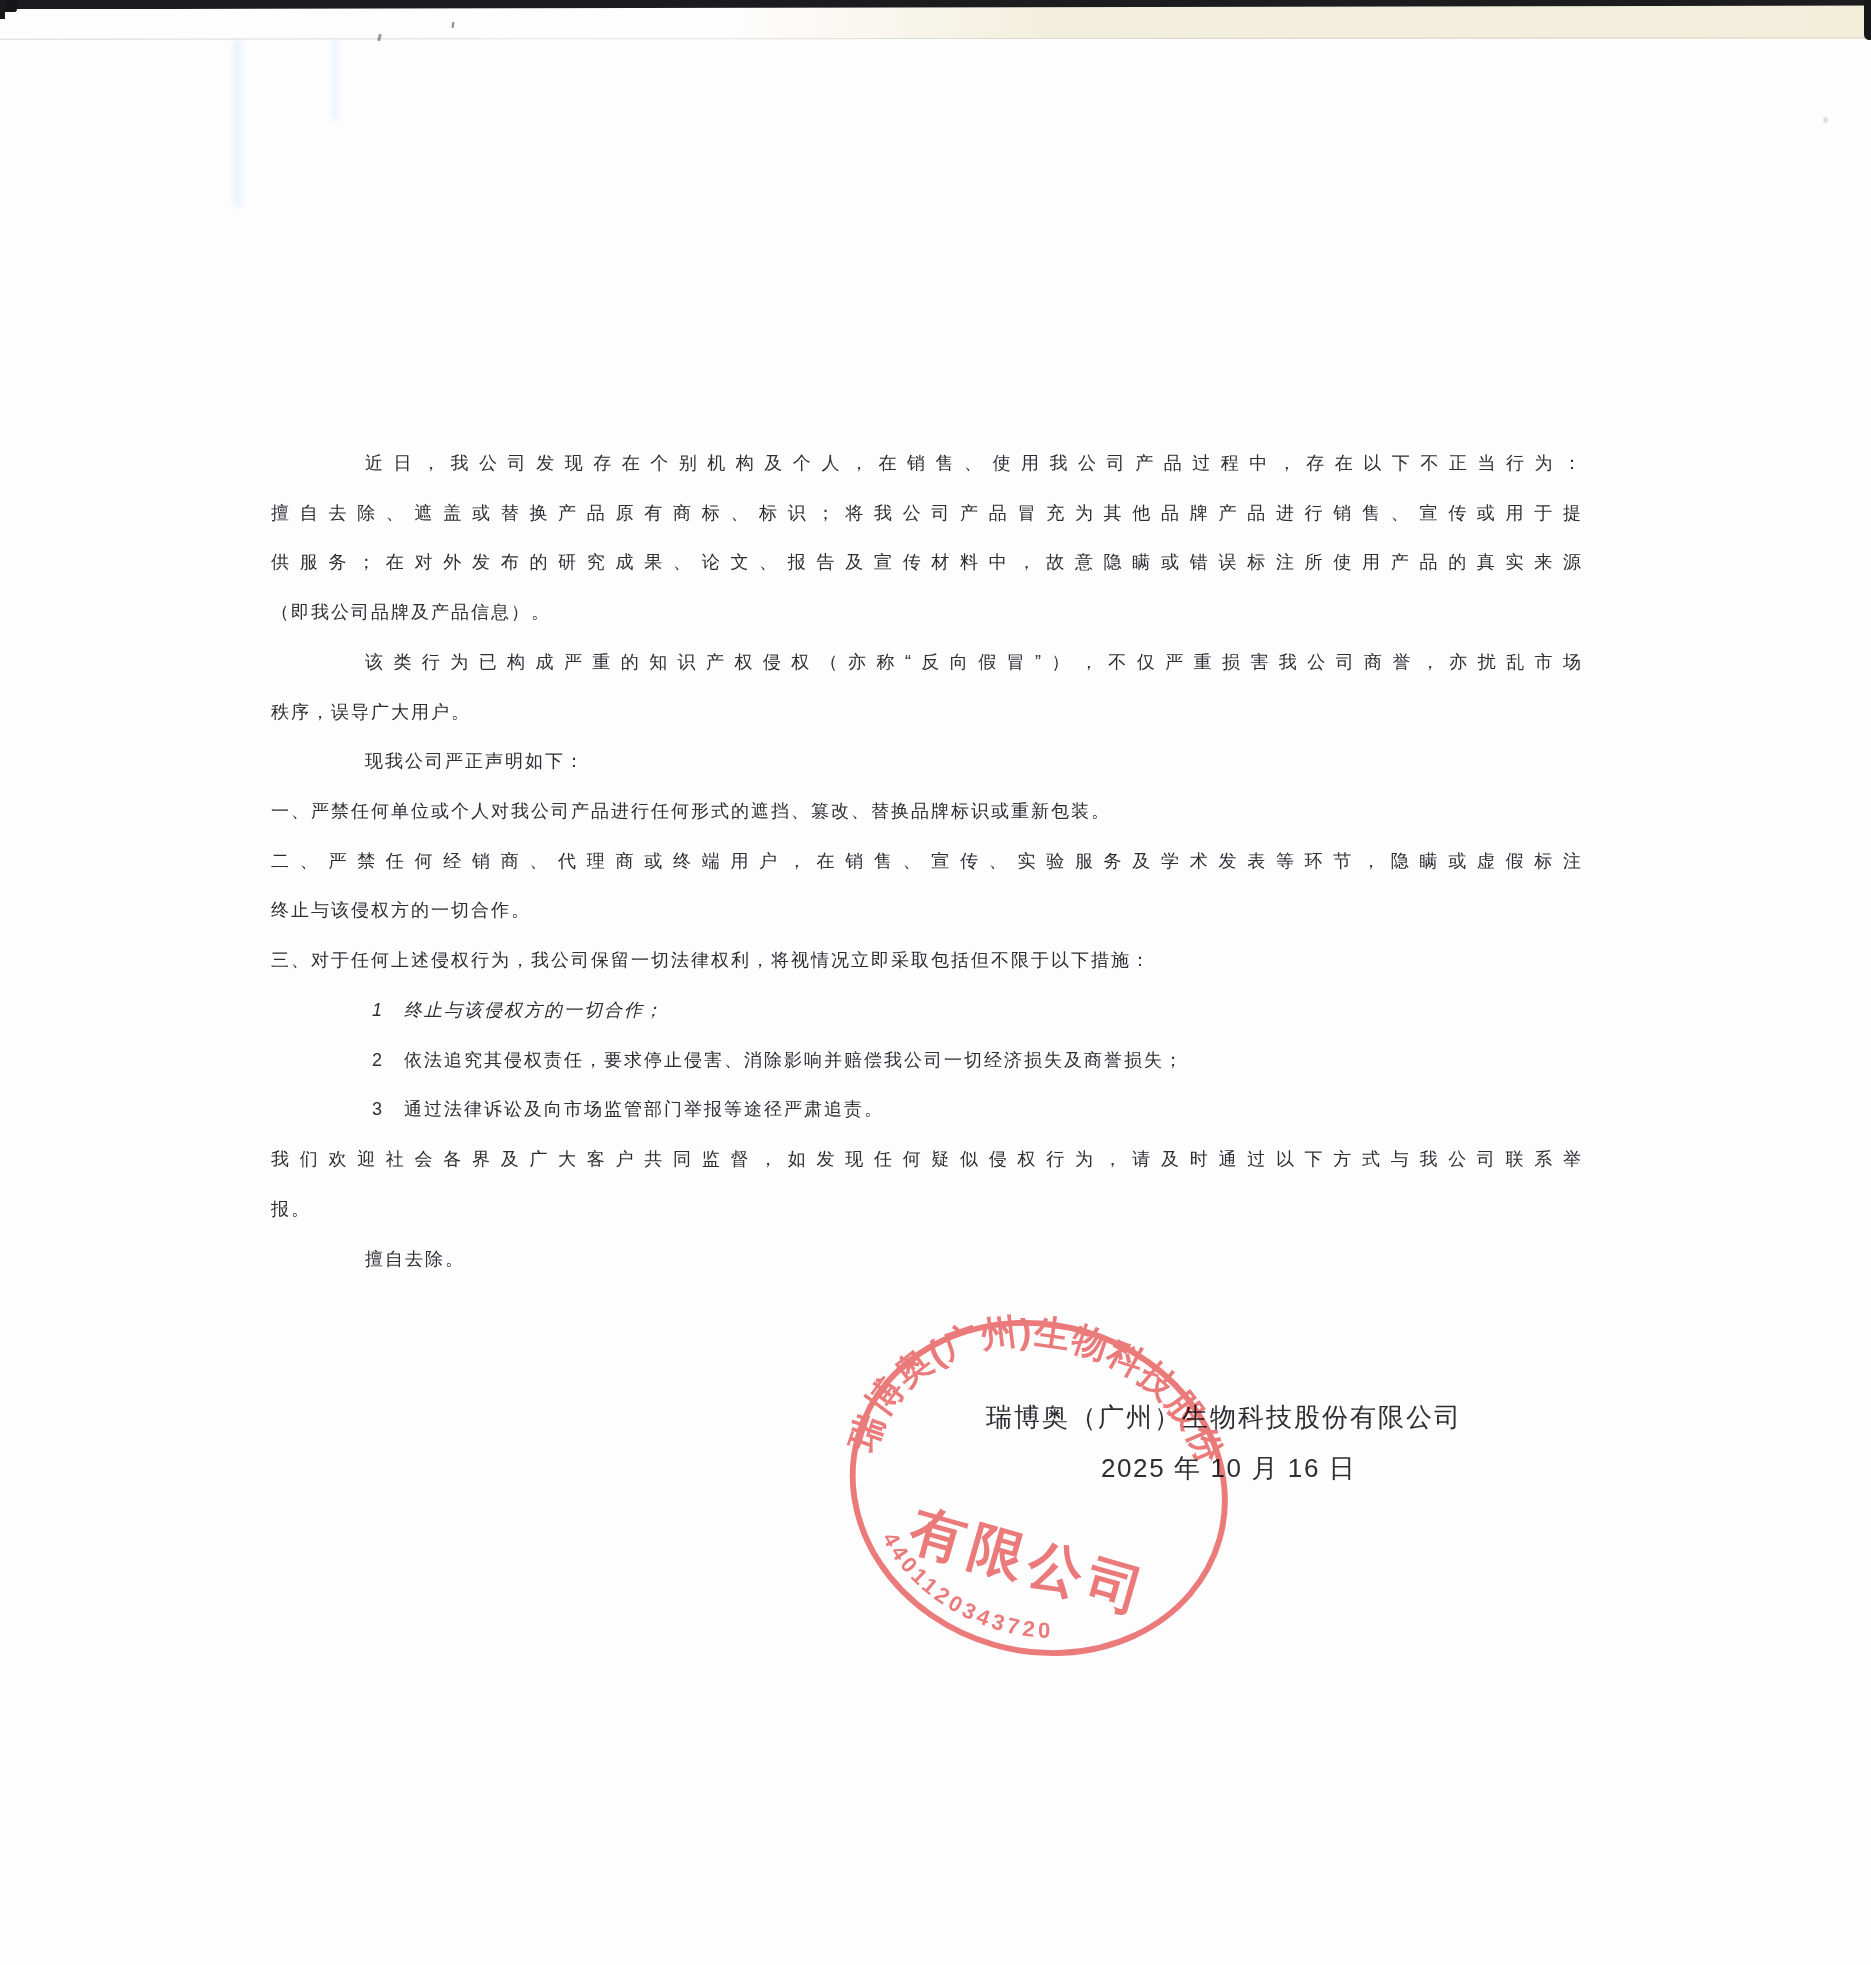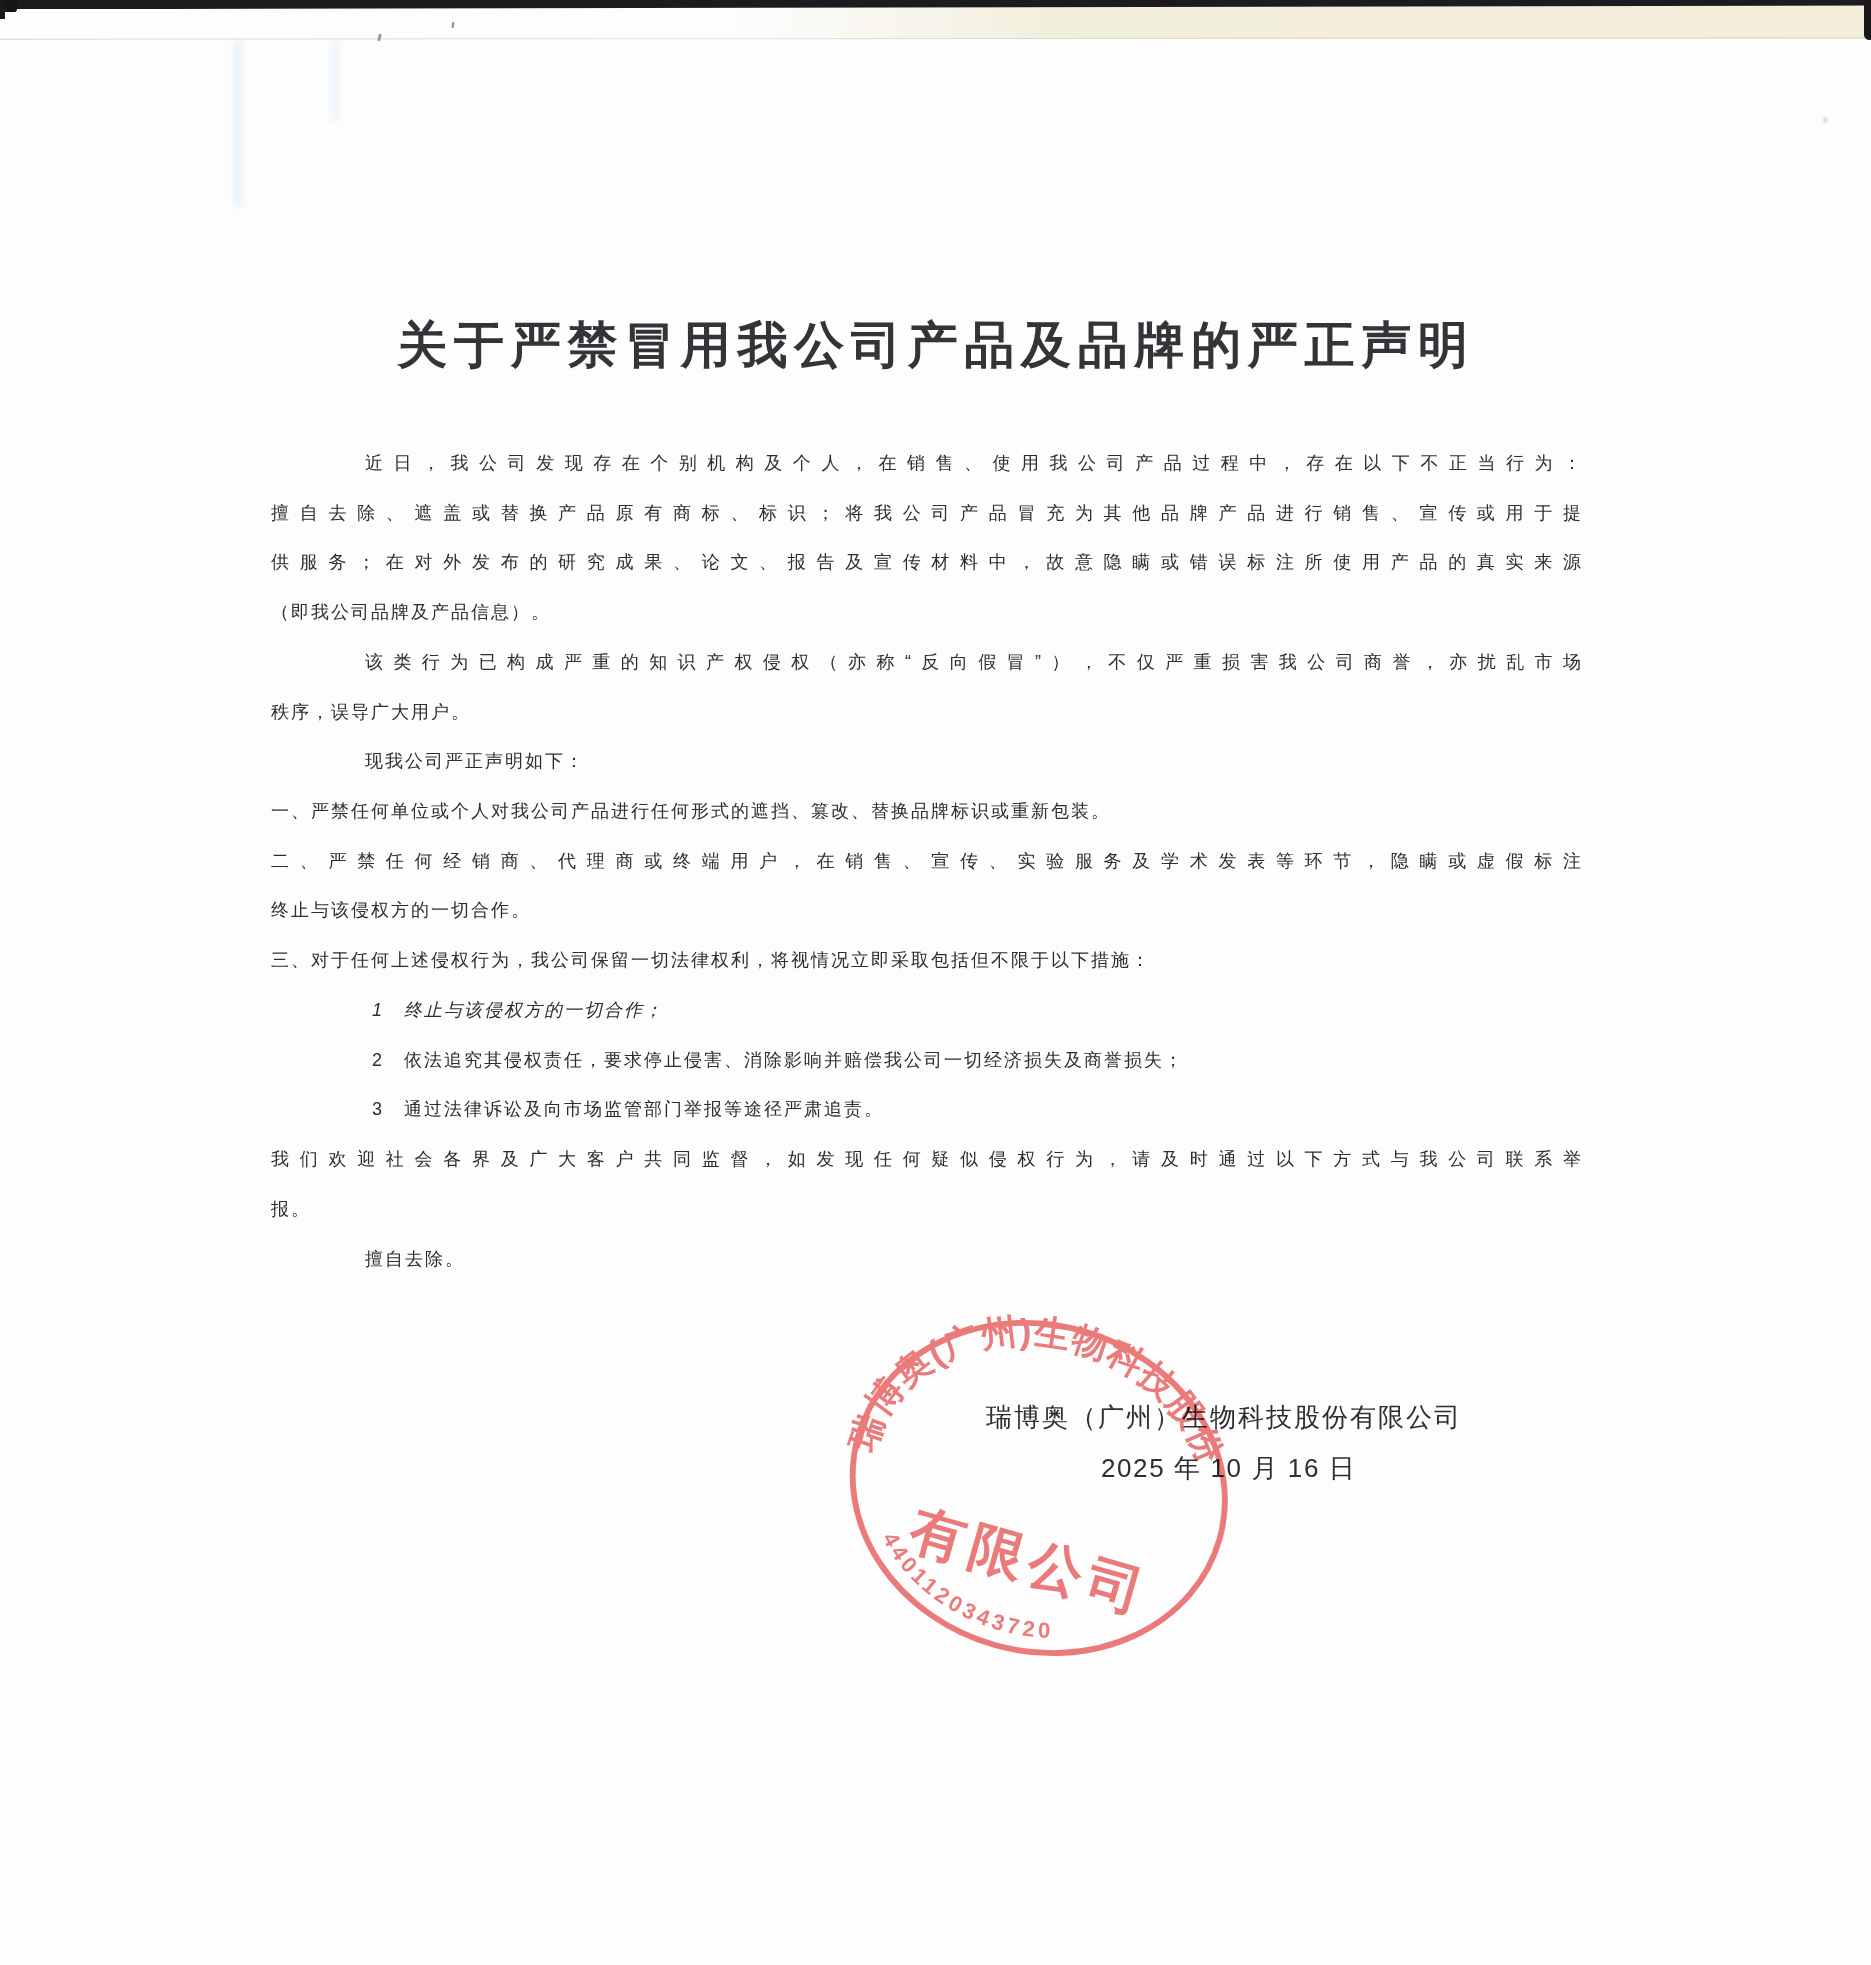--- a/index.html
+++ b/index.html
@@ -62,21 +62,20 @@
   <div class="corner-stub"></div>
   <div class="left-stub"></div>
   <div class="right-strip"></div>
   <div class="streak s1"></div>
   <div class="streak s2"></div>
 
   <div class="smudge m3"></div>
   <div class="speck p1"></div>
   <div class="speck p2"></div>
 
-  <div class="title">关于严禁冒用我公司产品及品牌的严正声明</div>
 
   <div>
       <div class="line fill ind1" style="top: 438px;">近日，我公司发现存在个别机构及个人，在销售、使用我公司产品过程中，存在以下不正当行为：</div>
       <div class="line fill" style="top: 488px;">擅自去除、遮盖或替换产品原有商标、标识；将我公司产品冒充为其他品牌产品进行销售、宣传或用于提</div>
       <div class="line fill" style="top: 537px;">供服务；在对外发布的研究成果、论文、报告及宣传材料中，故意隐瞒或错误标注所使用产品的真实来源</div>
       <div class="line" style="top: 587px;">（即我公司品牌及产品信息）。</div>
       <div class="line fill ind1" style="top: 637px;">该类行为已构成严重的知识产权侵权（亦称“反向假冒”），不仅严重损害我公司商誉，亦扰乱市场</div>
       <div class="line" style="top: 687px;">秩序，误导广大用户。</div>
       <div class="line ind1" style="top: 736px;">现我公司严正声明如下：</div>
       <div class="line" style="top: 786px;">一、严禁任何单位或个人对我公司产品进行任何形式的遮挡、篡改、替换品牌标识或重新包装。</div>

